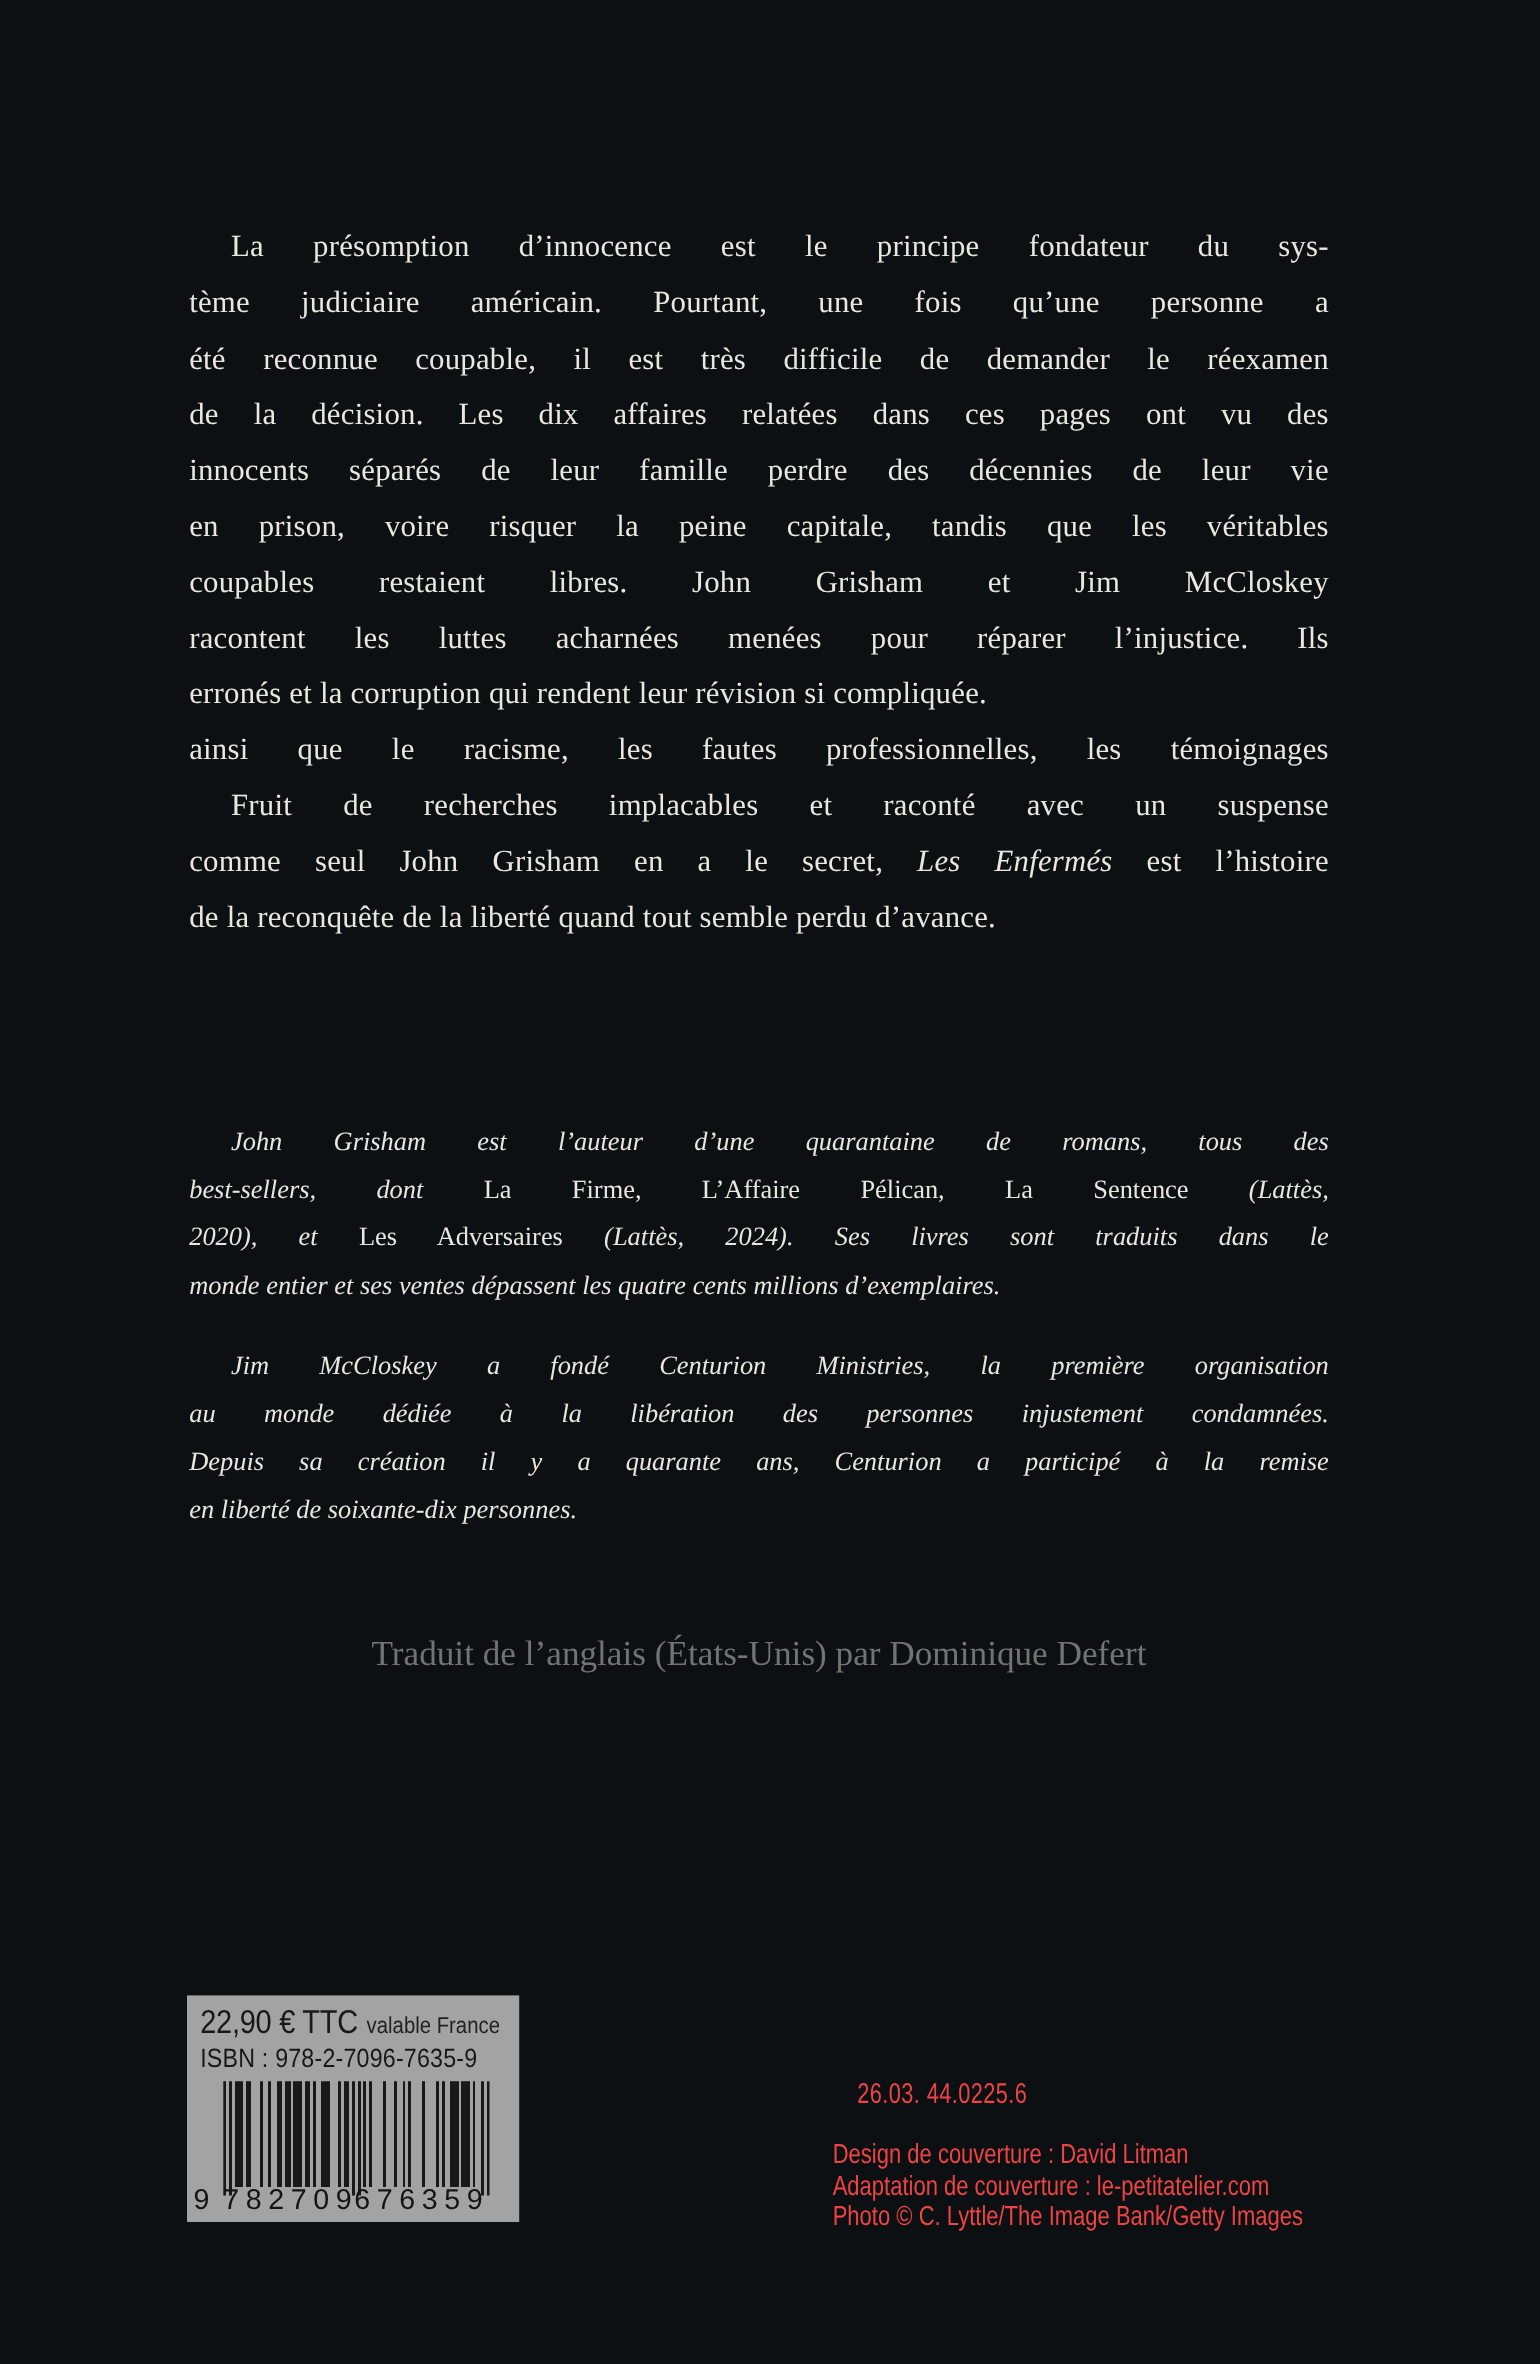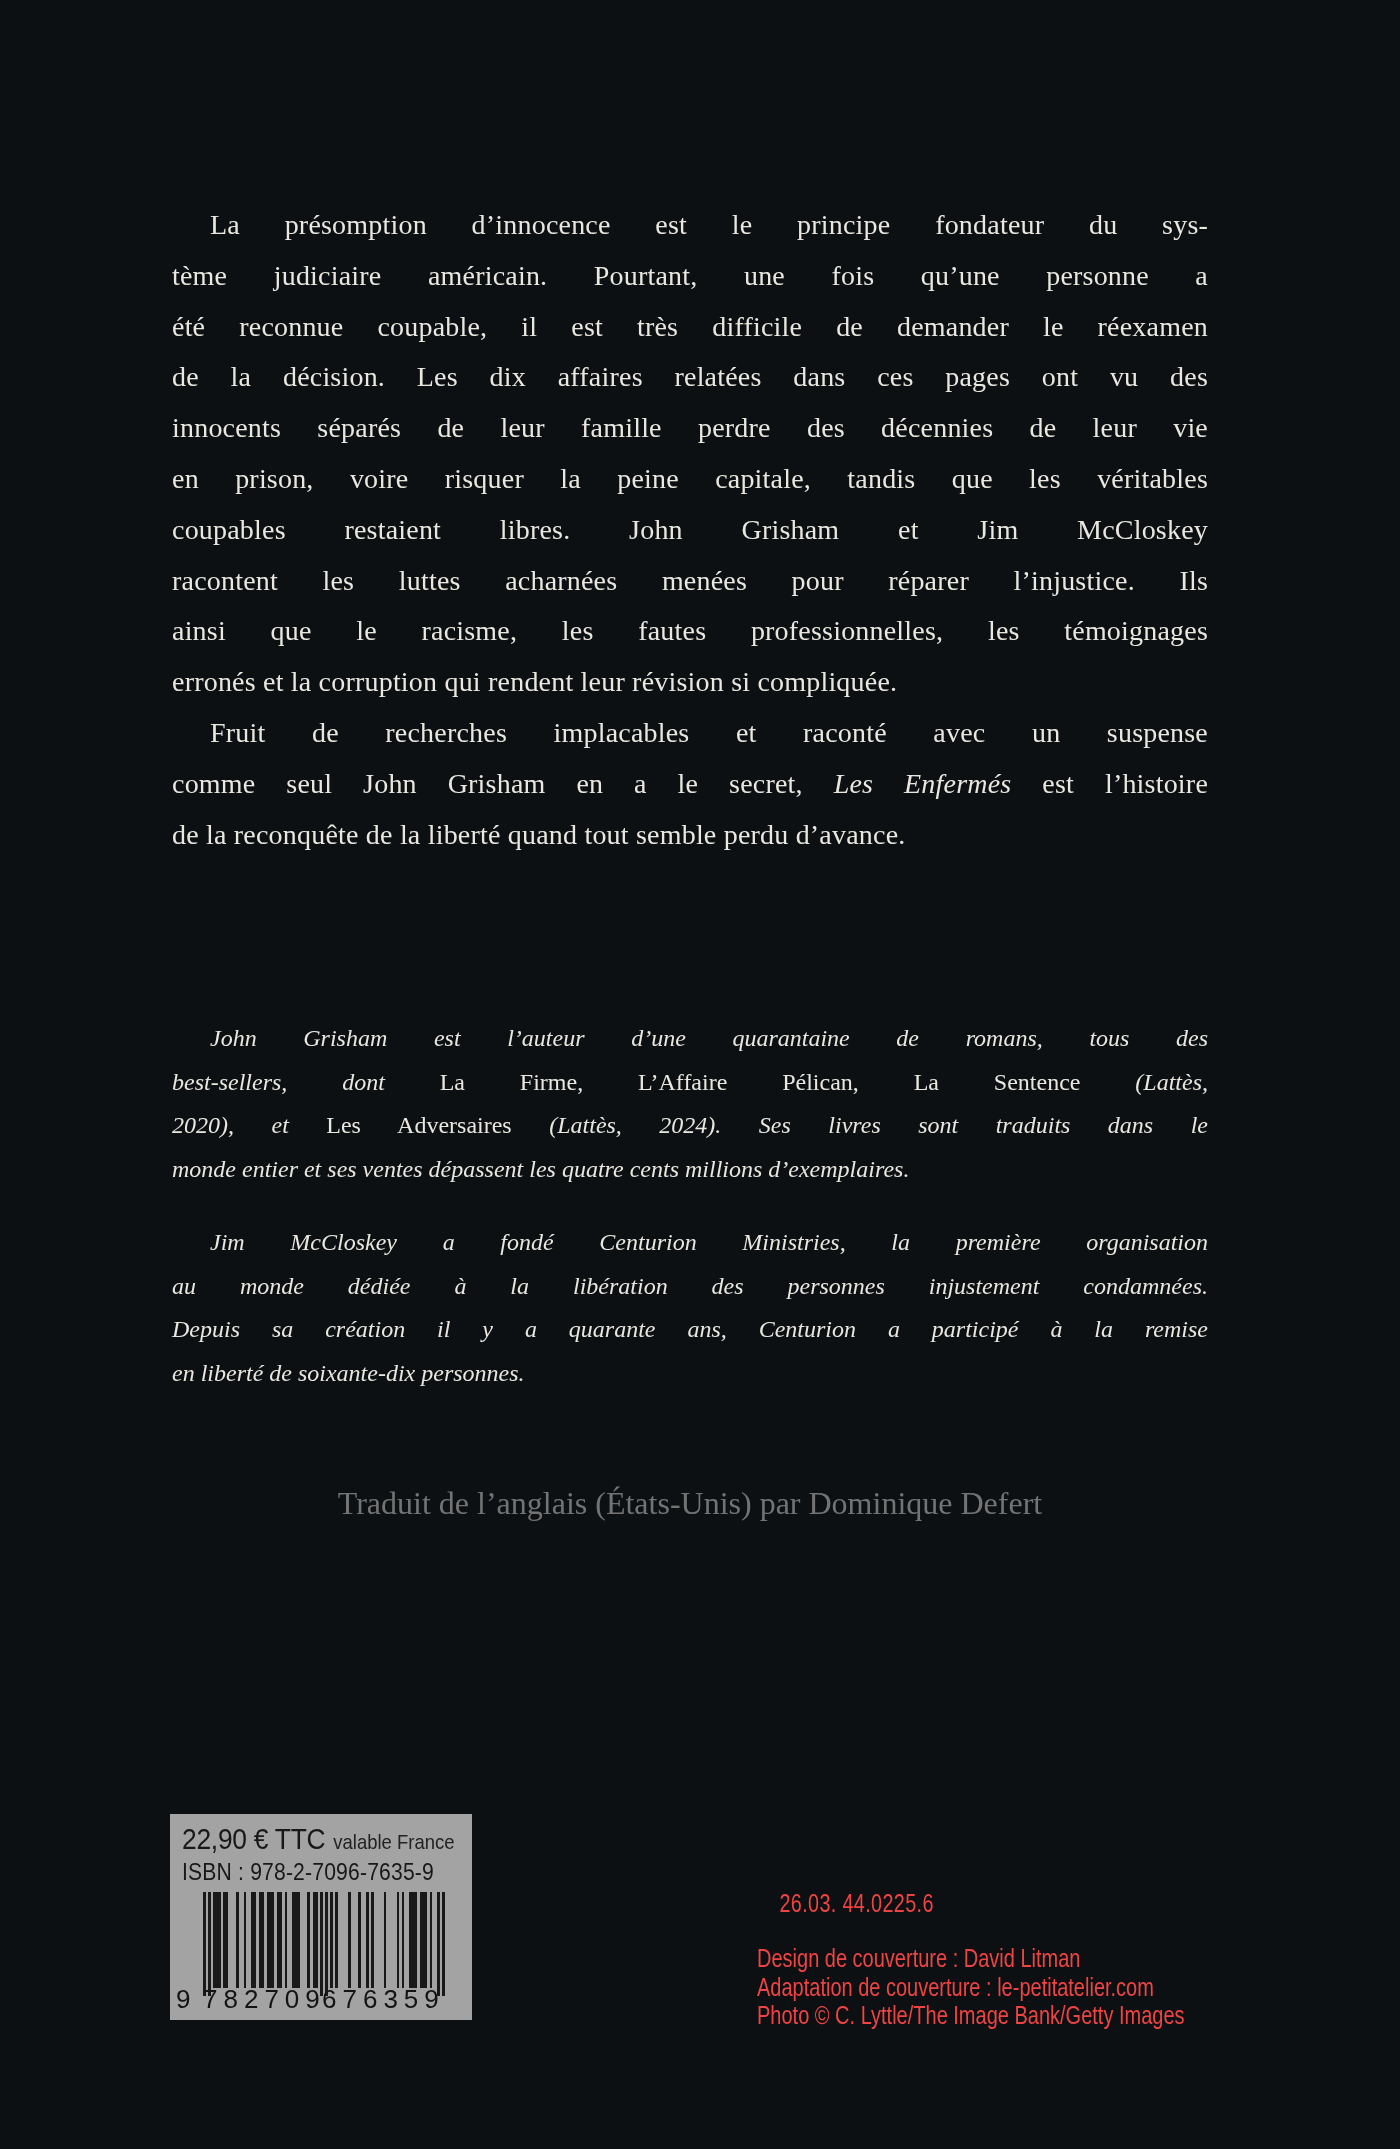--- a/index.html
+++ b/index.html
@@ -68,22 +68,22 @@
 
   <div class="textblock synopsis">
       <div class="tline just ind"><span>La présomption d’innocence est le principe fondateur du sys-</span></div>
       <div class="tline just"><span>tème judiciaire américain. Pourtant, une fois qu’une personne a</span></div>
       <div class="tline just"><span>été reconnue coupable, il est très difficile de demander le réexamen</span></div>
       <div class="tline just"><span>de la décision. Les dix affaires relatées dans ces pages ont vu des</span></div>
       <div class="tline just"><span>innocents séparés de leur famille perdre des décennies de leur vie</span></div>
       <div class="tline just"><span>en prison, voire risquer la peine capitale, tandis que les véritables</span></div>
       <div class="tline just"><span>coupables restaient libres. John Grisham et Jim McCloskey</span></div>
       <div class="tline just"><span>racontent les luttes acharnées menées pour réparer l’injustice. Ils</span></div>
+      <div class="tline"><span>erronés et la corruption qui rendent leur révision si compliquée.</span></div>
       <div class="tline just"><span>ainsi que le racisme, les fautes professionnelles, les témoignages</span></div>
-      <div class="tline"><span>erronés et la corruption qui rendent leur révision si compliquée.</span></div>
       <div class="tline just ind"><span>Fruit de recherches implacables et raconté avec un suspense</span></div>
       <div class="tline just"><span>comme seul John Grisham en a le secret, </span><span class="italic">Les Enfermés</span><span> est l’histoire</span></div>
       <div class="tline"><span>de la reconquête de la liberté quand tout semble perdu d’avance.</span></div>
     </div>
 
   <div class="textblock bio bio1">
       <div class="tline just ind"><span>John Grisham est l’auteur d’une quarantaine de romans, tous des</span></div>
       <div class="tline just"><span>best-sellers, dont </span><span class="roman">La Firme, L’Affaire Pélican, La Sentence </span><span>(Lattès,</span></div>
       <div class="tline just"><span>2020), et </span><span class="roman">Les Adversaires </span><span>(Lattès, 2024). Ses livres sont traduits dans le</span></div>
       <div class="tline"><span>monde entier et ses ventes dépassent les quatre cents millions d’exemplaires.</span></div>

